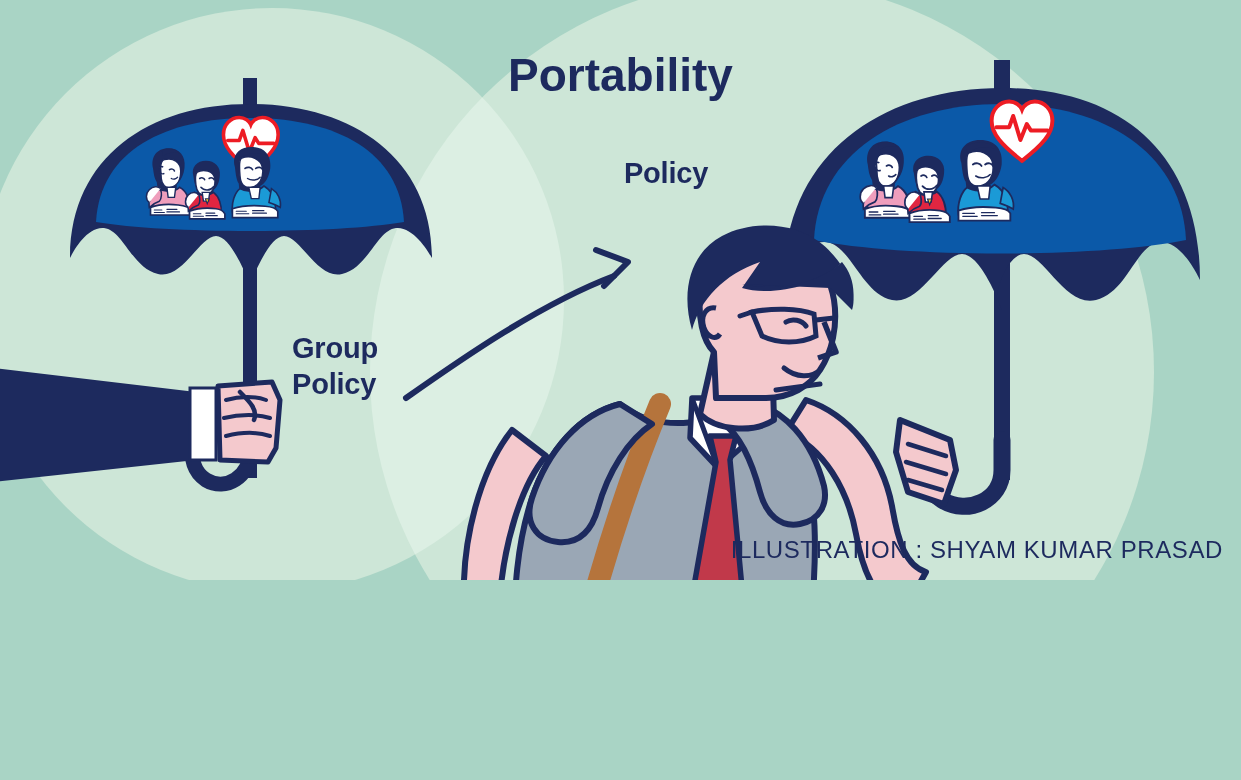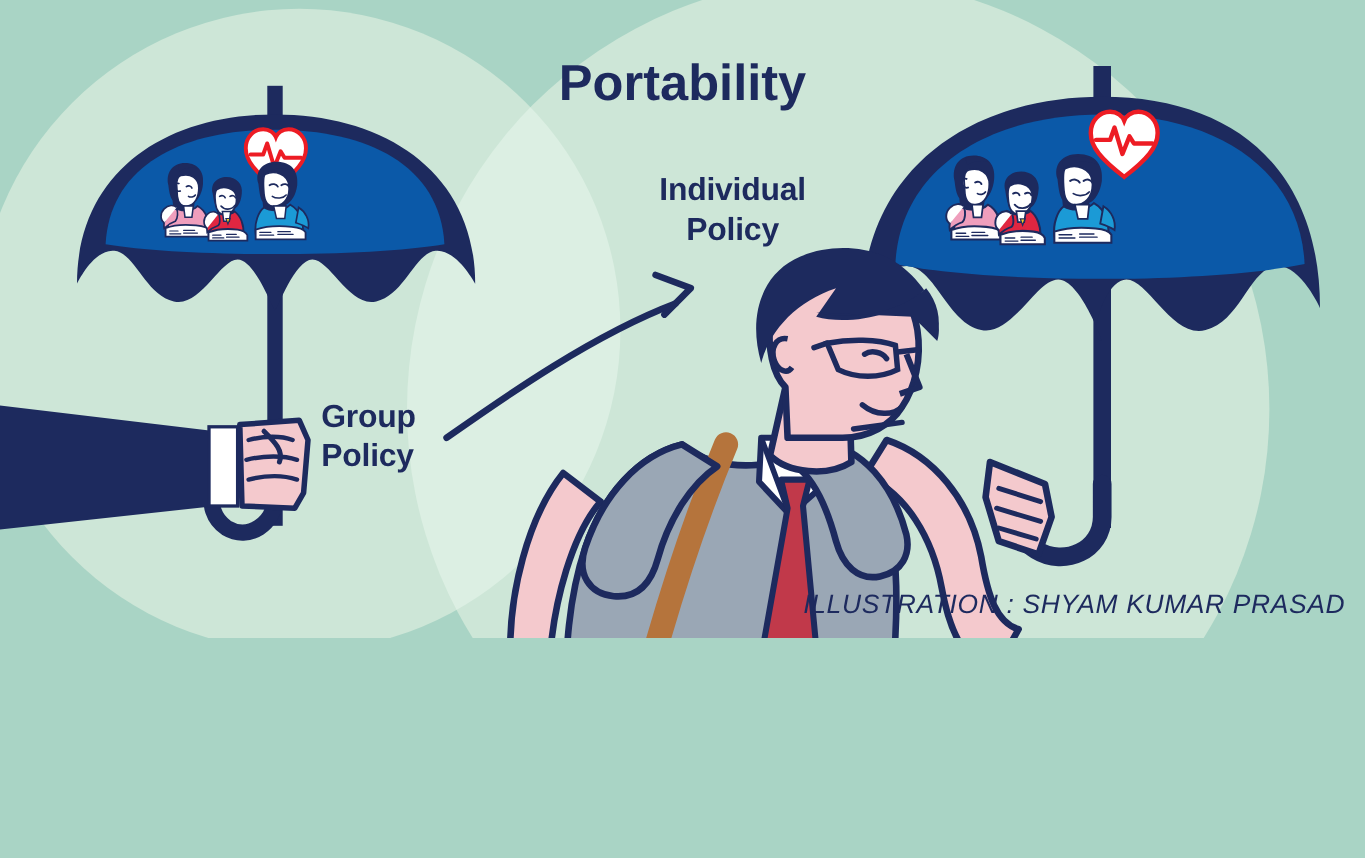--- a/index.html
+++ b/index.html
@@ -7,23 +7,23 @@
   body{
     width:1241px;height:780px;overflow:hidden;
     font-family:"Liberation Sans", sans-serif;
     background:#a9d4c5;
   }
   #stage{position:relative;width:1241px;height:580px;overflow:hidden;}
   #art{position:absolute;inset:0;}
   .txt{position:absolute;color:#1d2a5e;font-weight:bold;letter-spacing:-0.2px;}
   #title{left:0;right:0;top:48px;text-align:center;font-size:46px;letter-spacing:0px;}
   #lbl-individual{left:566px;top:155px;width:200px;text-align:center;font-size:29px;line-height:1.25;}
-  #lbl-group{left:292px;top:330px;width:140px;text-align:left;font-size:29px;line-height:1.25;margin-top:31px;}
+  #lbl-group{left:292px;top:330px;width:140px;text-align:left;font-size:29px;line-height:1.25;}
   #credit{position:absolute;right:18px;bottom:16px;color:#1d2a5e;
-          font-size:24px;letter-spacing:.6px;font-weight:400;font-style:italic;}
+          font-size:24px;letter-spacing:.6px;font-weight:400;}
 </style>
 </head>
 <body>
 
 <div id="stage">
 
   <svg id="art" viewBox="0 0 1241 780" width="1241" height="780">
 
     <defs>
 
@@ -251,21 +251,20 @@
     <g>
       <path d="M406,398 C460,360 540,304 614,276" fill="none" stroke="#1d2a5e" stroke-width="6" stroke-linecap="round"></path>
       <path d="M596,250 L628,262 L604,286" fill="none" stroke="#1d2a5e" stroke-width="6" stroke-linecap="round" stroke-linejoin="round"></path>
     </g>
 
   </svg>
 
   <div class="txt" id="title">Portability</div>
 
   <div class="txt" id="lbl-individual">
-    <div>Individual</div>
     <div>Policy</div>
   </div>
 
   <div class="txt" id="lbl-group">
     <div>Group</div>
     <div>Policy</div>
   </div>
 
   <div id="credit">ILLUSTRATION : SHYAM KUMAR PRASAD</div>
 

